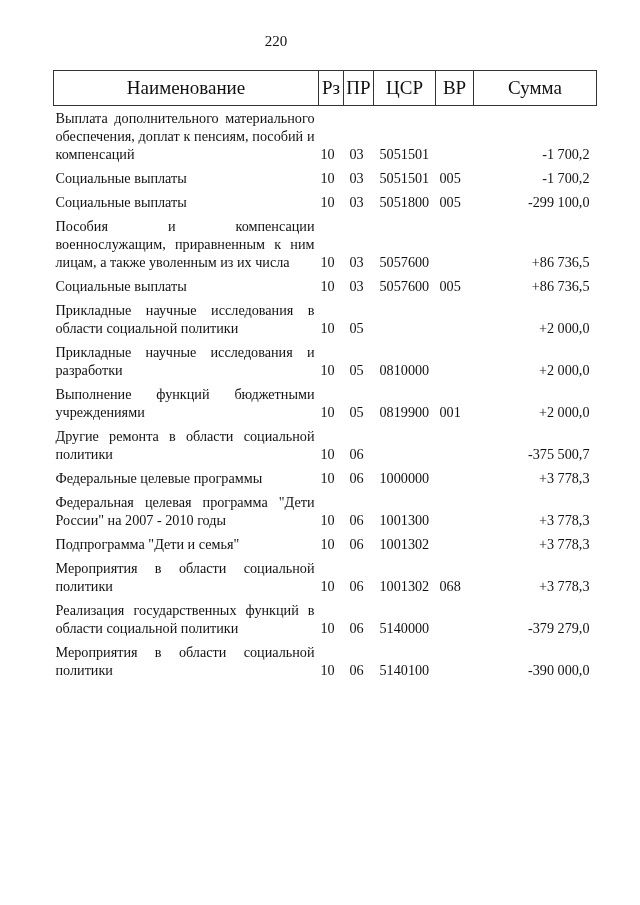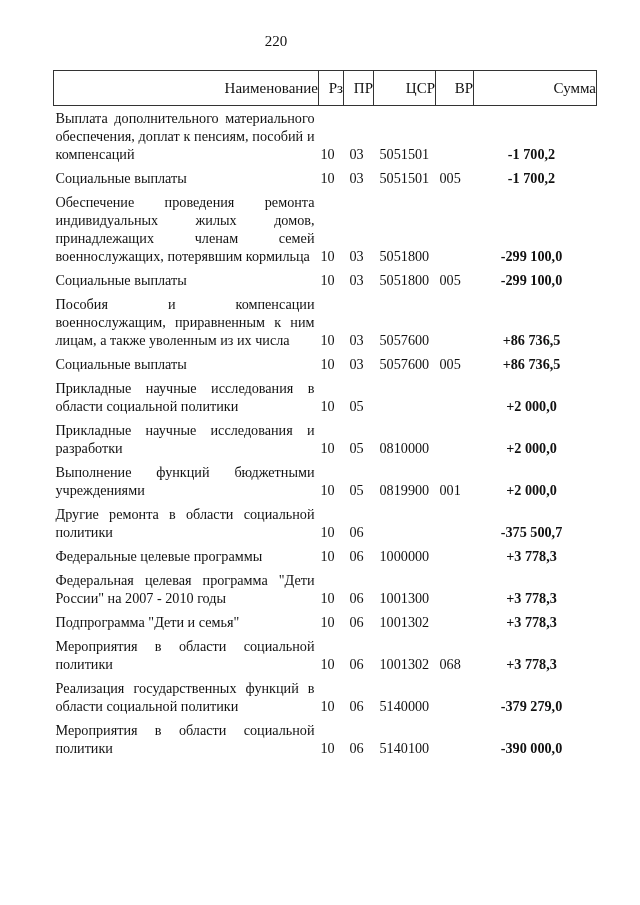--- a/index.html
+++ b/index.html
@@ -2,30 +2,30 @@
 <html><head>
 <meta charset="utf-8">
 <style>
   html, body { margin:0; padding:0; background:#ffffff; }
   body { width:640px; height:905px; position:relative; overflow:hidden;
          font-family:"Liberation Serif", "DejaVu Serif", serif; color:#111; font-size:14.2px; }
   .page-number { position:absolute; top:33px; left:0; width:552px; text-align:center; font-size:15px; }
   table { position:absolute; top:70px; left:53px; border-collapse:collapse; table-layout:fixed; width:543px; }
   col.c-name { width:265px; } col.c-rz { width:25px; } col.c-pr { width:30px; }
   col.c-csr { width:62px; } col.c-vr { width:38px; } col.c-sum { width:123px; }
-  thead th { font-weight:normal; border:1px solid #333; height:34px; padding:0; text-align:right; font-size:15px; }
+  thead th { font-weight:normal; border:1px solid #333; height:34px; padding:0; text-align:center; font-size:19px; }
   tbody td { padding:0; vertical-align:bottom; line-height:18px; }
   tbody tr td { padding-top:6px; }
   tbody tr:first-child td { padding-top:3px; }
   td.name { text-align:justify; text-align-last:left; padding-right:4px; padding-left:2px; }
   td.rz { text-align:left; padding-left:2px; }
   td.pr { text-align:left; padding-left:6px; }
   td.csr { text-align:left; padding-left:6px; }
   td.vr { text-align:left; padding-left:4px; }
-  td.sum { text-align:center; padding-right:7px;font-weight:bold; }
+  td.sum { text-align:right; padding-right:7px; }
 </style>
 </head>
 <body>
 
 <div class="page-number">220</div>
 
 <table>
   <colgroup>
     <col class="c-name">
       <col class="c-rz">
@@ -53,28 +53,20 @@
         <td class="vr"></td>
         <td class="sum">-1 700,2</td>
       </tr>
       <tr>
         <td class="name">Социальные выплаты</td>
         <td class="rz">10</td>
         <td class="pr">03</td>
         <td class="csr">5051501</td>
         <td class="vr">005</td>
         <td class="sum">-1 700,2</td>
-      </tr>
-      <tr>
-        <td class="name">Обеспечение проведения ремонта индивидуальных жилых домов, принадлежащих членам семей военнослужащих, потерявшим кормильца</td>
-        <td class="rz">10</td>
-        <td class="pr">03</td>
-        <td class="csr">5051800</td>
-        <td class="vr"></td>
-        <td class="sum">-299 100,0</td>
       </tr>
       <tr>
         <td class="name">Социальные выплаты</td>
         <td class="rz">10</td>
         <td class="pr">03</td>
         <td class="csr">5051800</td>
         <td class="vr">005</td>
         <td class="sum">-299 100,0</td>
       </tr>
       <tr>

